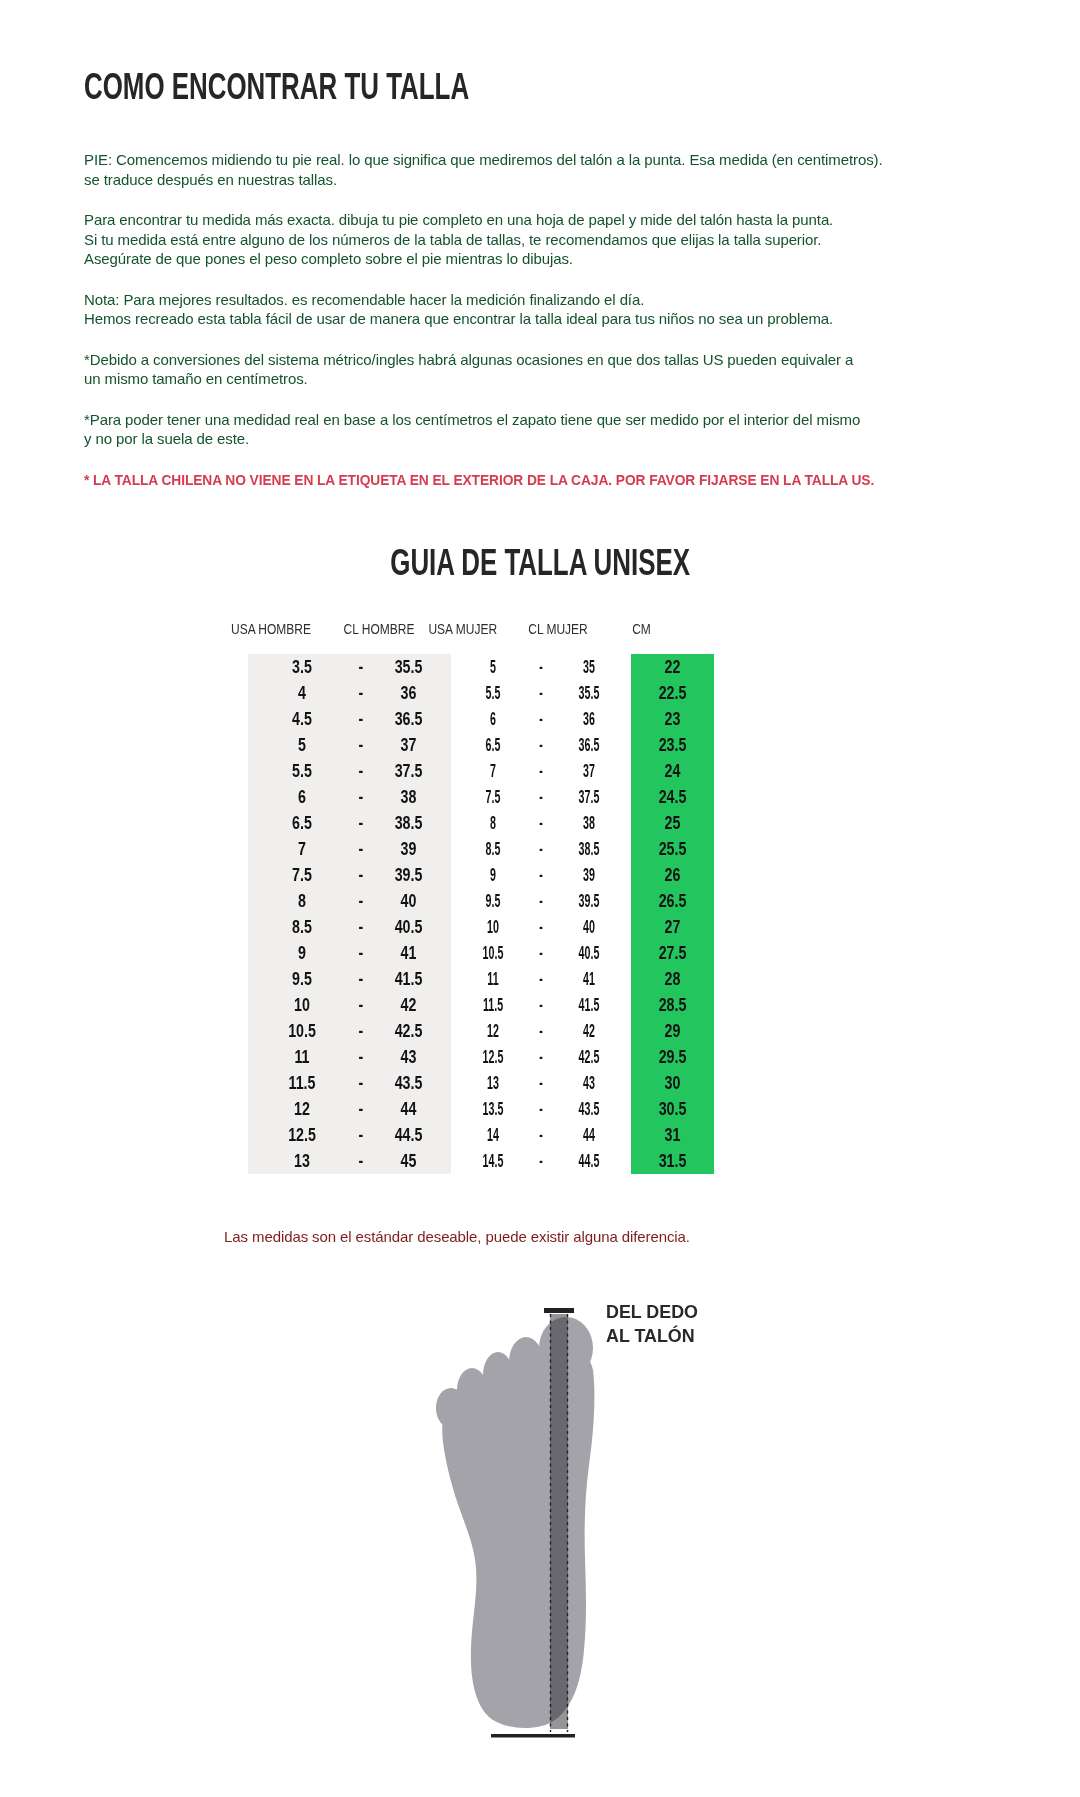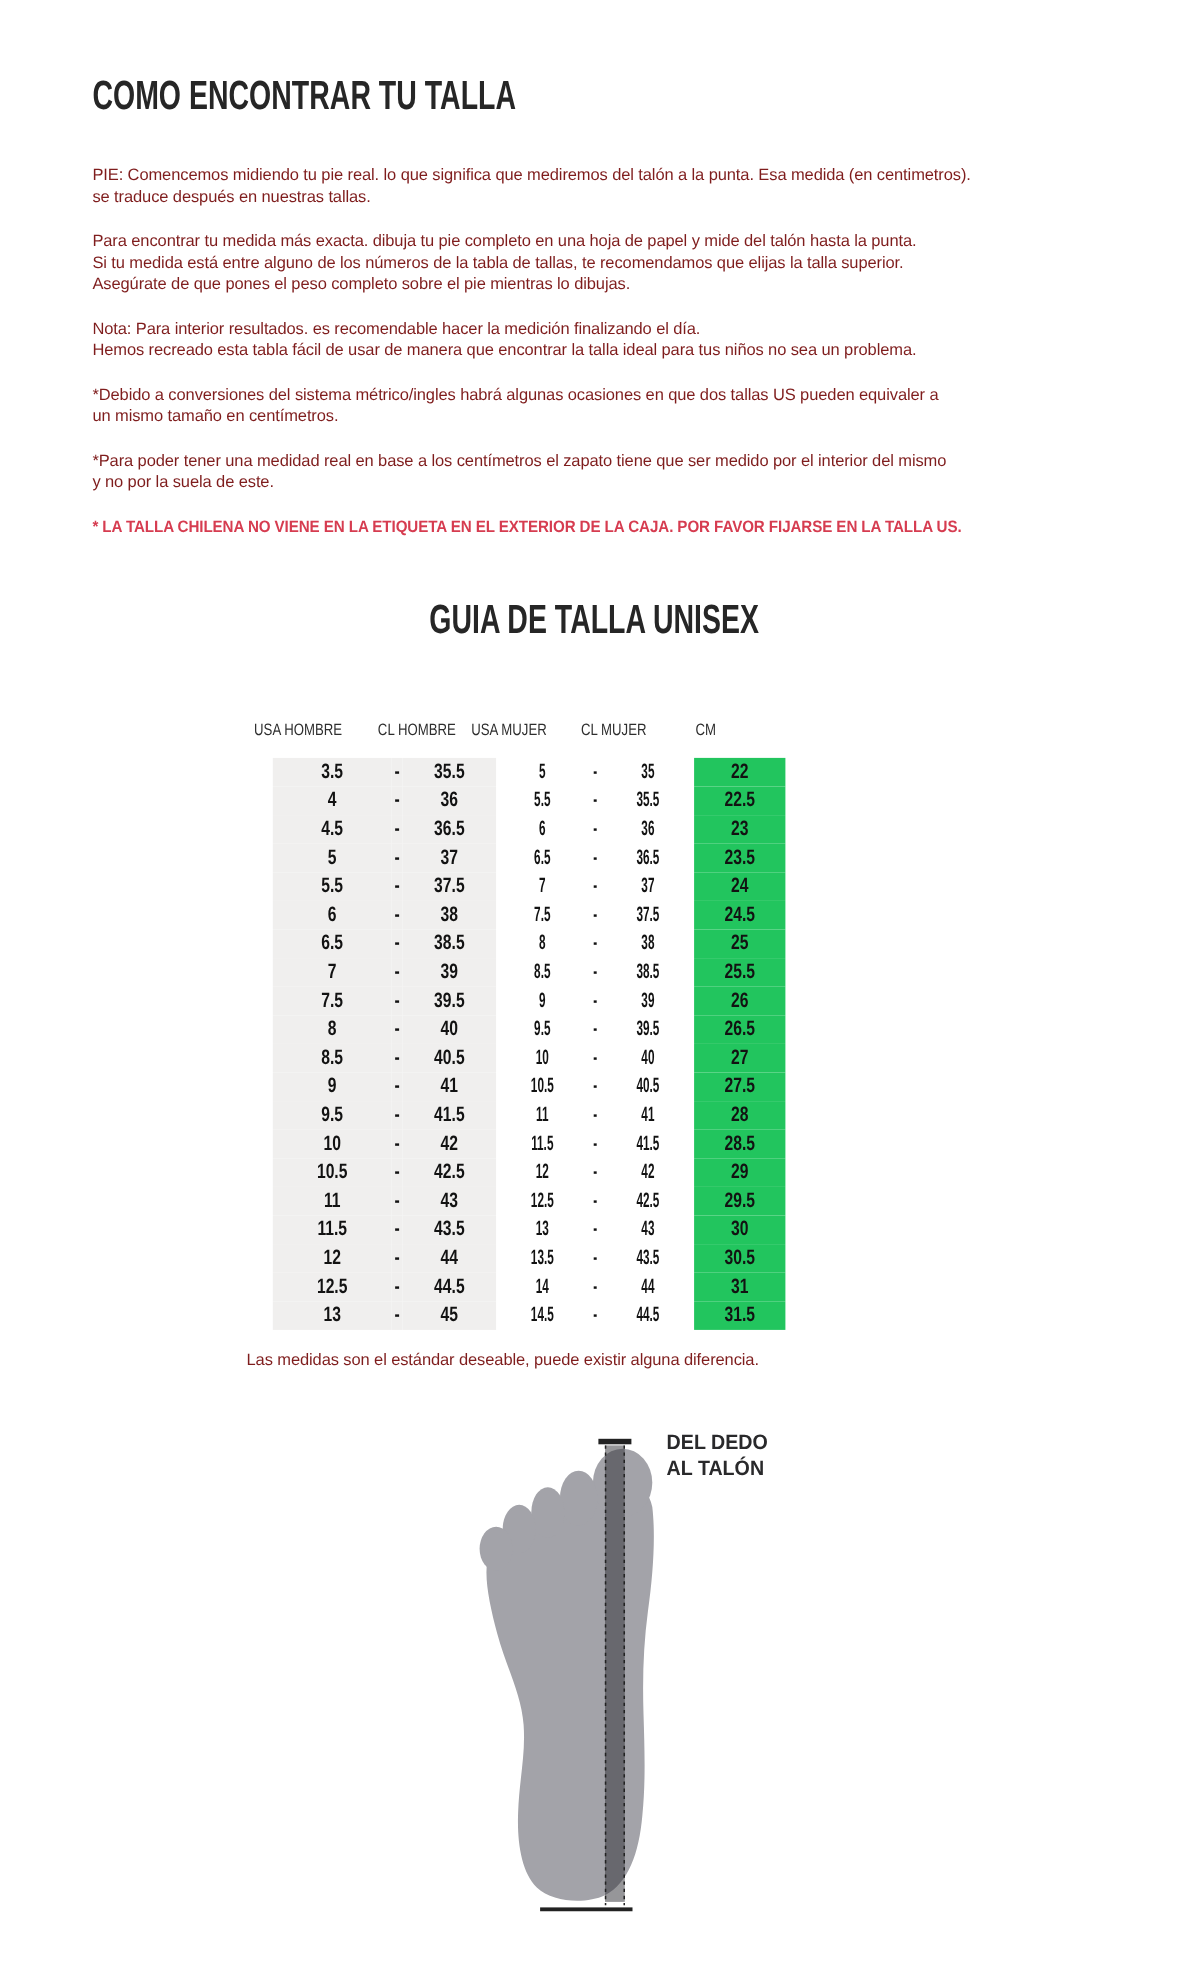--- a/index.html
+++ b/index.html
@@ -18,30 +18,30 @@
   .guia-title-wrap { position:absolute; left:0; top:544px; width:1080px; text-align:center; }
   .guia-title {
     display:inline-block; font-size:37px; font-weight:bold; color:#262626;
     line-height:38px; white-space:nowrap; transform:scaleX(0.70); transform-origin:center center;
   }
 
   
   .intro { position:absolute; left:84px; top:150px; width:880px; }
   .intro p {
     font-size:15px; line-height:19.5px; letter-spacing:-0.1px;
-    color:#7f1d1d; white-space:pre-line; margin-bottom:21px;
+    color:#14532d; white-space:pre-line; margin-bottom:21px;
   }
   .warning {
     margin-top:10px;
     font-size:13.5px; font-weight:bold; letter-spacing:0.2px;
     white-space:nowrap; transform:scaleX(0.92); transform-origin:left center;
   }
 
   
-  .size-table { position:absolute; left:217px; top:655px; width:466px; }
+  .size-table { position:absolute; left:217px; top:620px; width:466px; }
   .thead, .trow {
     display:grid;
     grid-template-columns:108px 10px 85px 84px 12px 84px 83px;
   }
   .thead { height:34px; }
   .hcell {
     font-size:15px; color:#2e2e2e; text-align:center; line-height:18px;
     white-space:nowrap; transform:scaleX(0.80); transform-origin:center center;
   }
   .trow { height:26px;padding-left:31px; }
@@ -76,21 +76,21 @@
 <div class="page">
 
   <h1 class="main-title">COMO ENCONTRAR TU TALLA</h1>
 
   <div class="intro">
     <p>PIE: Comencemos midiendo tu pie real. lo que significa que mediremos del talón a la punta. Esa medida (en centimetros).
 se traduce después en nuestras tallas.</p>
     <p>Para encontrar tu medida más exacta. dibuja tu pie completo en una hoja de papel y  mide del talón hasta la punta.
 Si tu medida está entre alguno de los números de la tabla de tallas, te recomendamos que elijas la talla superior.
 Asegúrate de que pones el peso completo sobre el pie mientras lo dibujas.</p>
-    <p>Nota: Para interior resultados. es recomendable hacer la medición finalizando el día.
+    <p>Nota: Para mejores resultados. es recomendable hacer la medición finalizando el día.
 Hemos recreado esta tabla fácil de usar de manera que encontrar la talla ideal para tus niños no sea un problema.</p>
     <p>*Debido a conversiones del sistema métrico/ingles habrá algunas ocasiones en que dos tallas US pueden equivaler a
 un mismo tamaño en centímetros.</p>
     <p>*Para poder tener una medidad real en base a los centímetros el zapato tiene que ser medido por el interior del mismo
 y no por la suela de este.</p>
     <p class="warning" style="color: rgb(214, 60, 80);">* LA TALLA CHILENA NO VIENE EN LA ETIQUETA EN EL EXTERIOR DE LA CAJA.  POR FAVOR FIJARSE EN LA TALLA US.</p>
   </div>
 
   <div class="guia-title-wrap">
     <h2 class="guia-title">GUIA DE TALLA UNISEX</h2>

